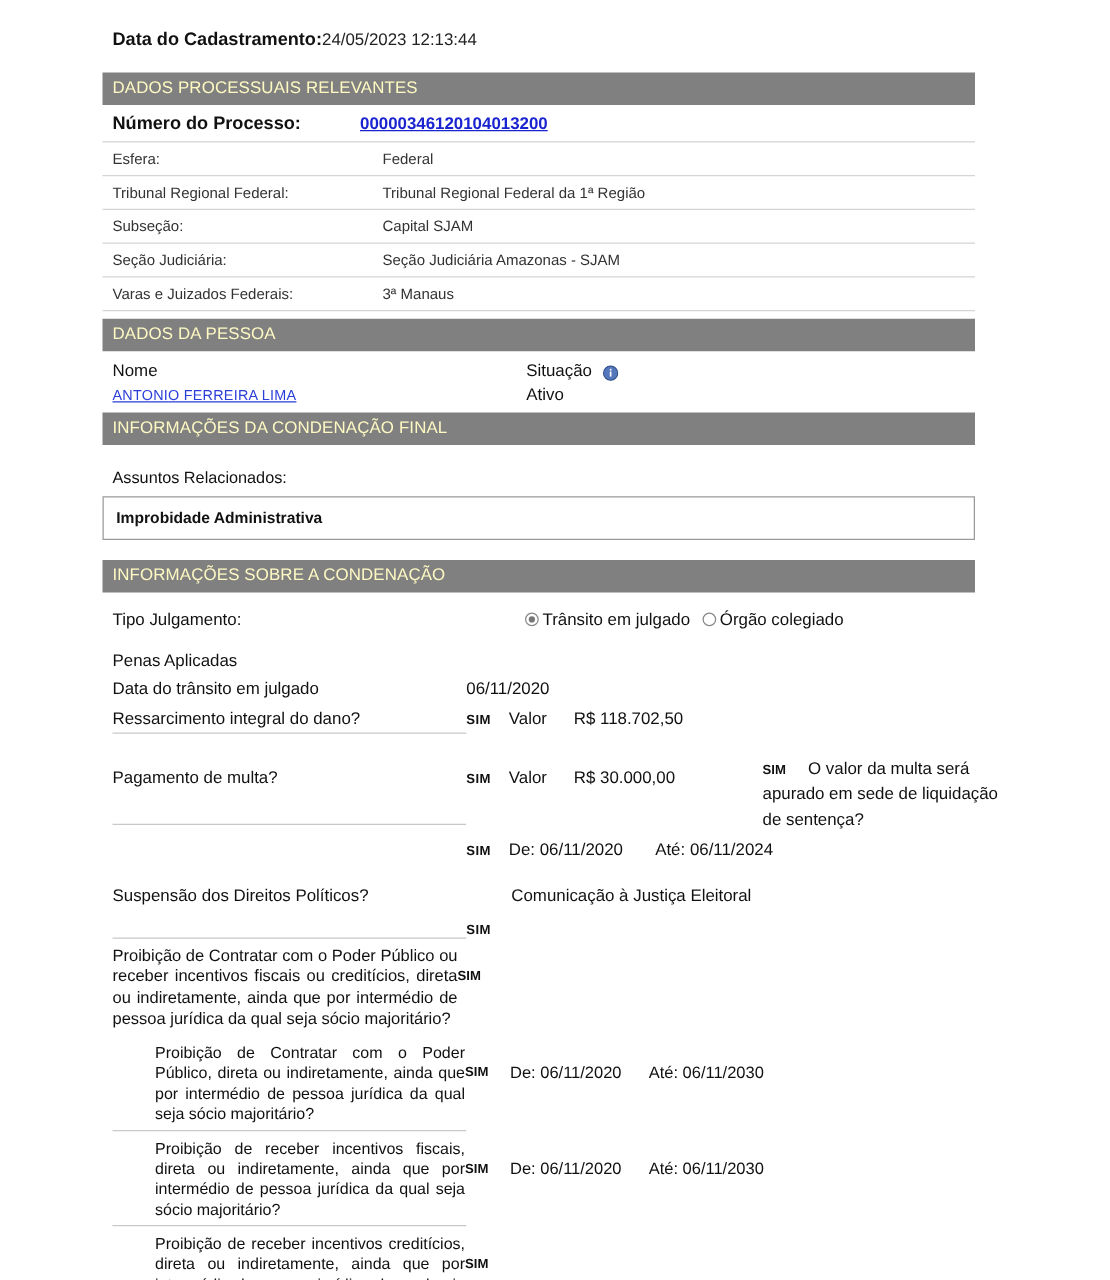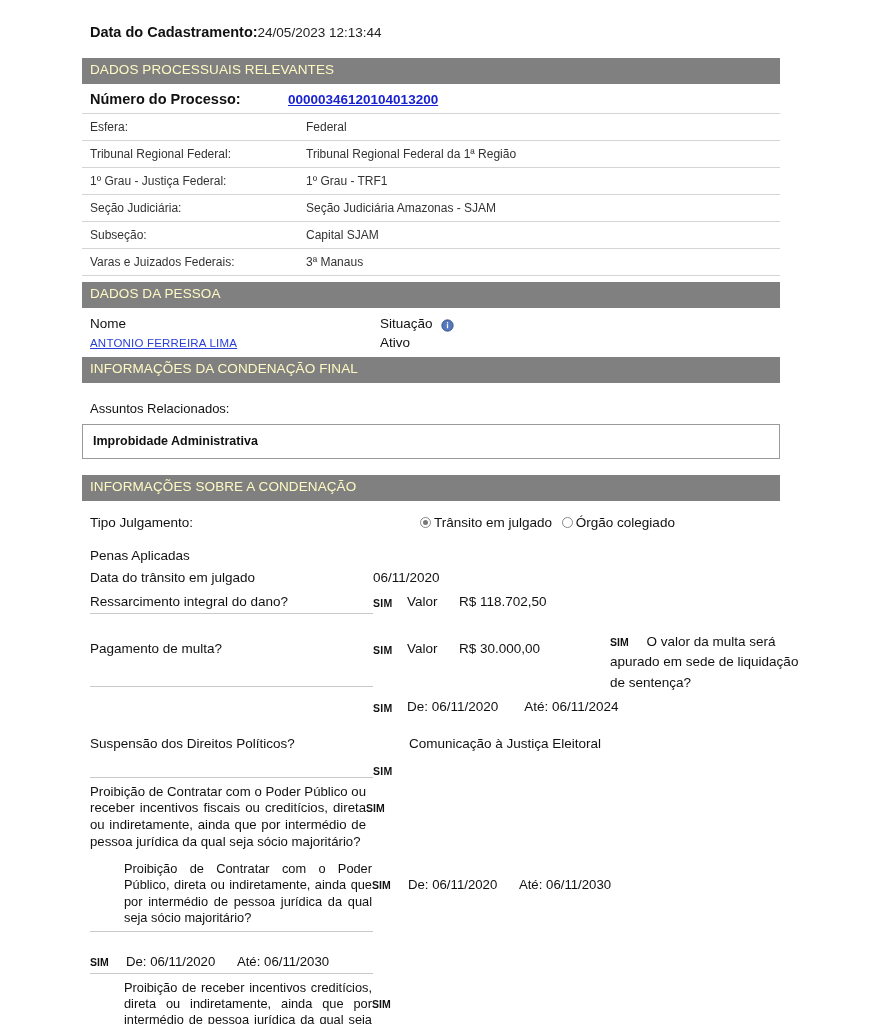--- a/index.html
+++ b/index.html
@@ -80,21 +80,21 @@
   
   .pessoa {
     padding-top: 6px;
   }
   .pessoa-row {
     display: flex;
     padding: 2px 0 2px 8px;
     font-size: 13.5px;
   }
   .pessoa-row .c1 { width: 290px; }
-  .pessoa-row .c2 { display:flex; align-items:center; gap:8px;}
+  .pessoa-row .c2 { display:flex; align-items:center; gap:8px;margin-left:41px;}
   .pessoa-name {
     color: #2a3fd8;
     font-size: 11.5px;
     letter-spacing: .2px;
     text-align: right;
   }
   .info-icon {
     display: inline-block;
     width: 13px; height: 13px;
     position: relative; top: 2px;
@@ -216,30 +216,26 @@
       <tbody>
         <tr>
           <td class="k">Esfera:</td>
           <td class="v">Federal</td>
         </tr>
         <tr>
           <td class="k">Tribunal Regional Federal:</td>
           <td class="v">Tribunal Regional Federal da 1ª Região</td>
         </tr>
         <tr>
-          <td class="k">1º Grau - Justiça Federal:</td>
-          <td class="v">1º Grau - TRF1</td>
+          <td class="k">Subseção:</td>
+          <td class="v">Capital SJAM</td>
         </tr>
         <tr>
           <td class="k">Seção Judiciária:</td>
           <td class="v">Seção Judiciária Amazonas - SJAM</td>
-        </tr>
-        <tr>
-          <td class="k">Subseção:</td>
-          <td class="v">Capital SJAM</td>
         </tr>
         <tr>
           <td class="k">Varas e Juizados Federais:</td>
           <td class="v">3ª Manaus</td>
         </tr>
       </tbody>
     </table>
 
     <div class="bar" style="margin-top:6px">DADOS DA PESSOA</div>
 
@@ -348,20 +344,21 @@
       <span class="prob-dates">
         <span>De:</span>
         <span>06/11/2020</span>
         <span style="margin-left:18px">Até:</span>
         <span>06/11/2030</span>
       </span>
     </div>
     <div class="thin-sep"></div>
 
     <div class="prob-row">
+      <span class="prob-text indent">Proibição de receber incentivos fiscais, direta ou indiretamente, ainda que por intermédio de pessoa jurídica da qual seja sócio majoritário?</span>
       <span class="prob-sim">SIM</span>
       <span class="prob-dates">
         <span>De:</span>
         <span>06/11/2020</span>
         <span style="margin-left:18px">Até:</span>
         <span>06/11/2030</span>
       </span>
     </div>
     <div class="thin-sep"></div>
 

